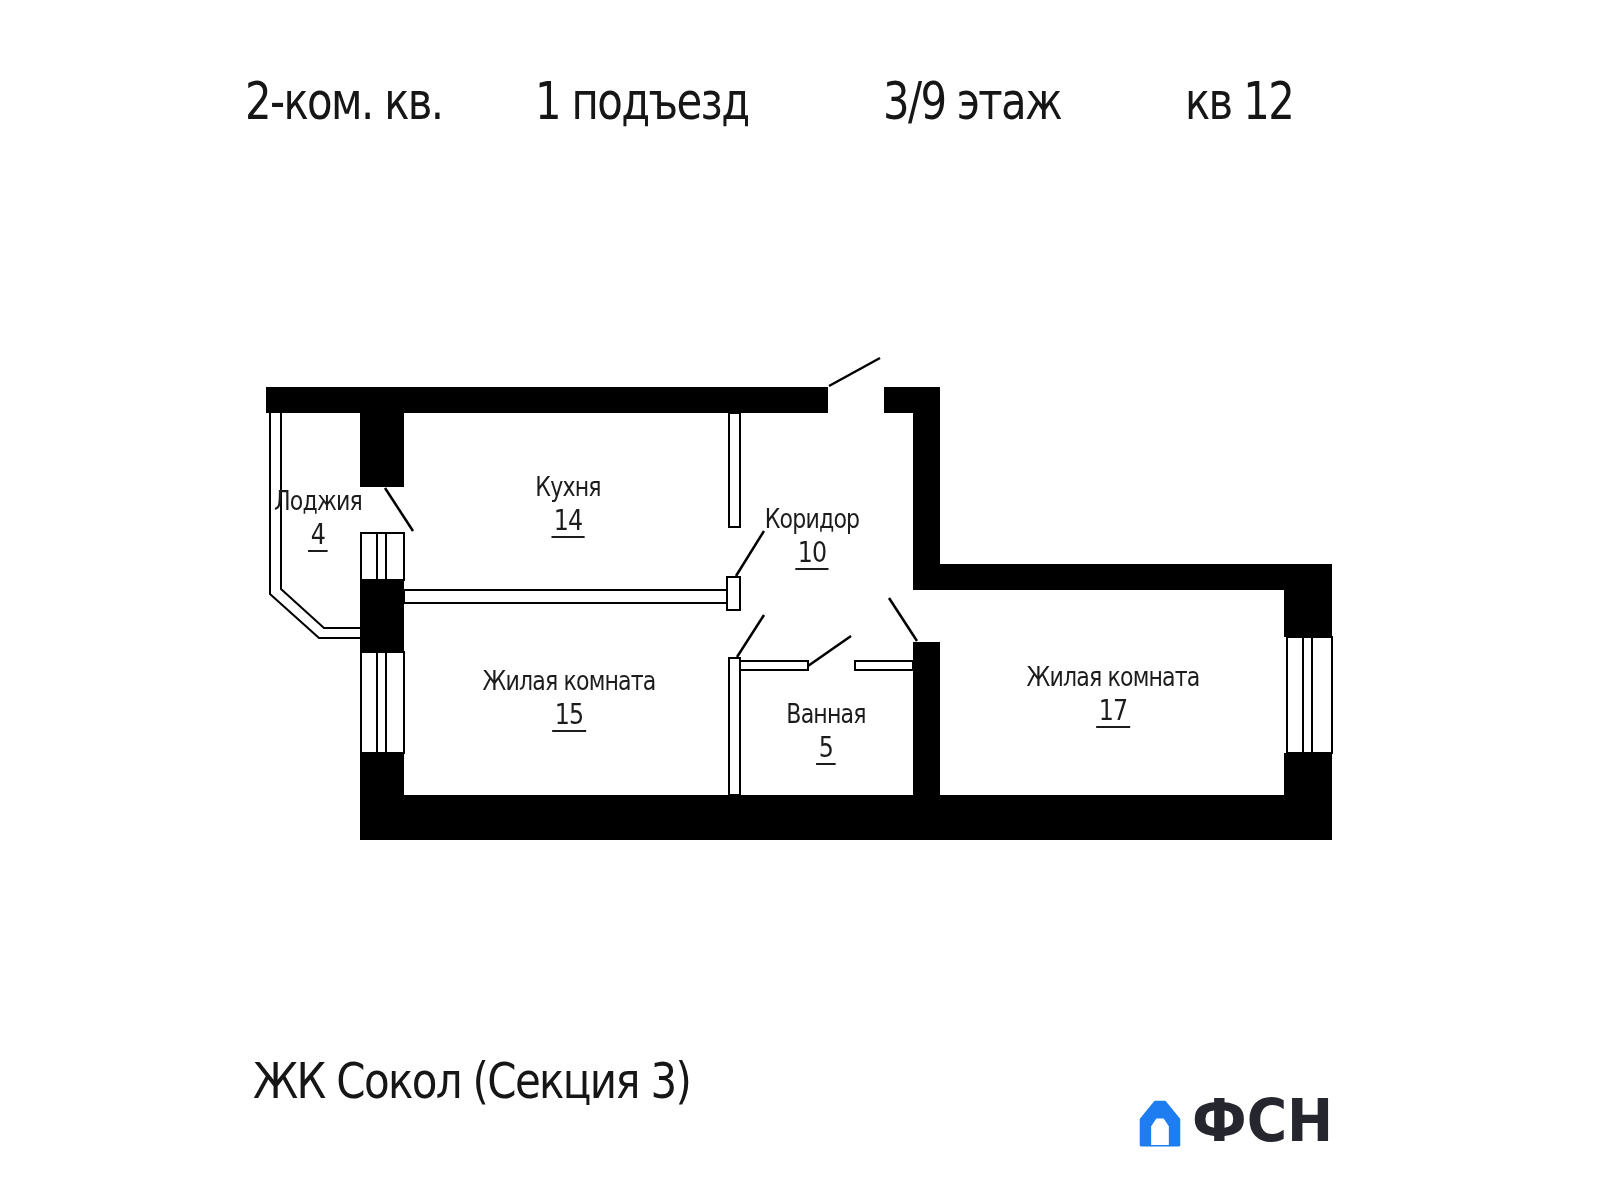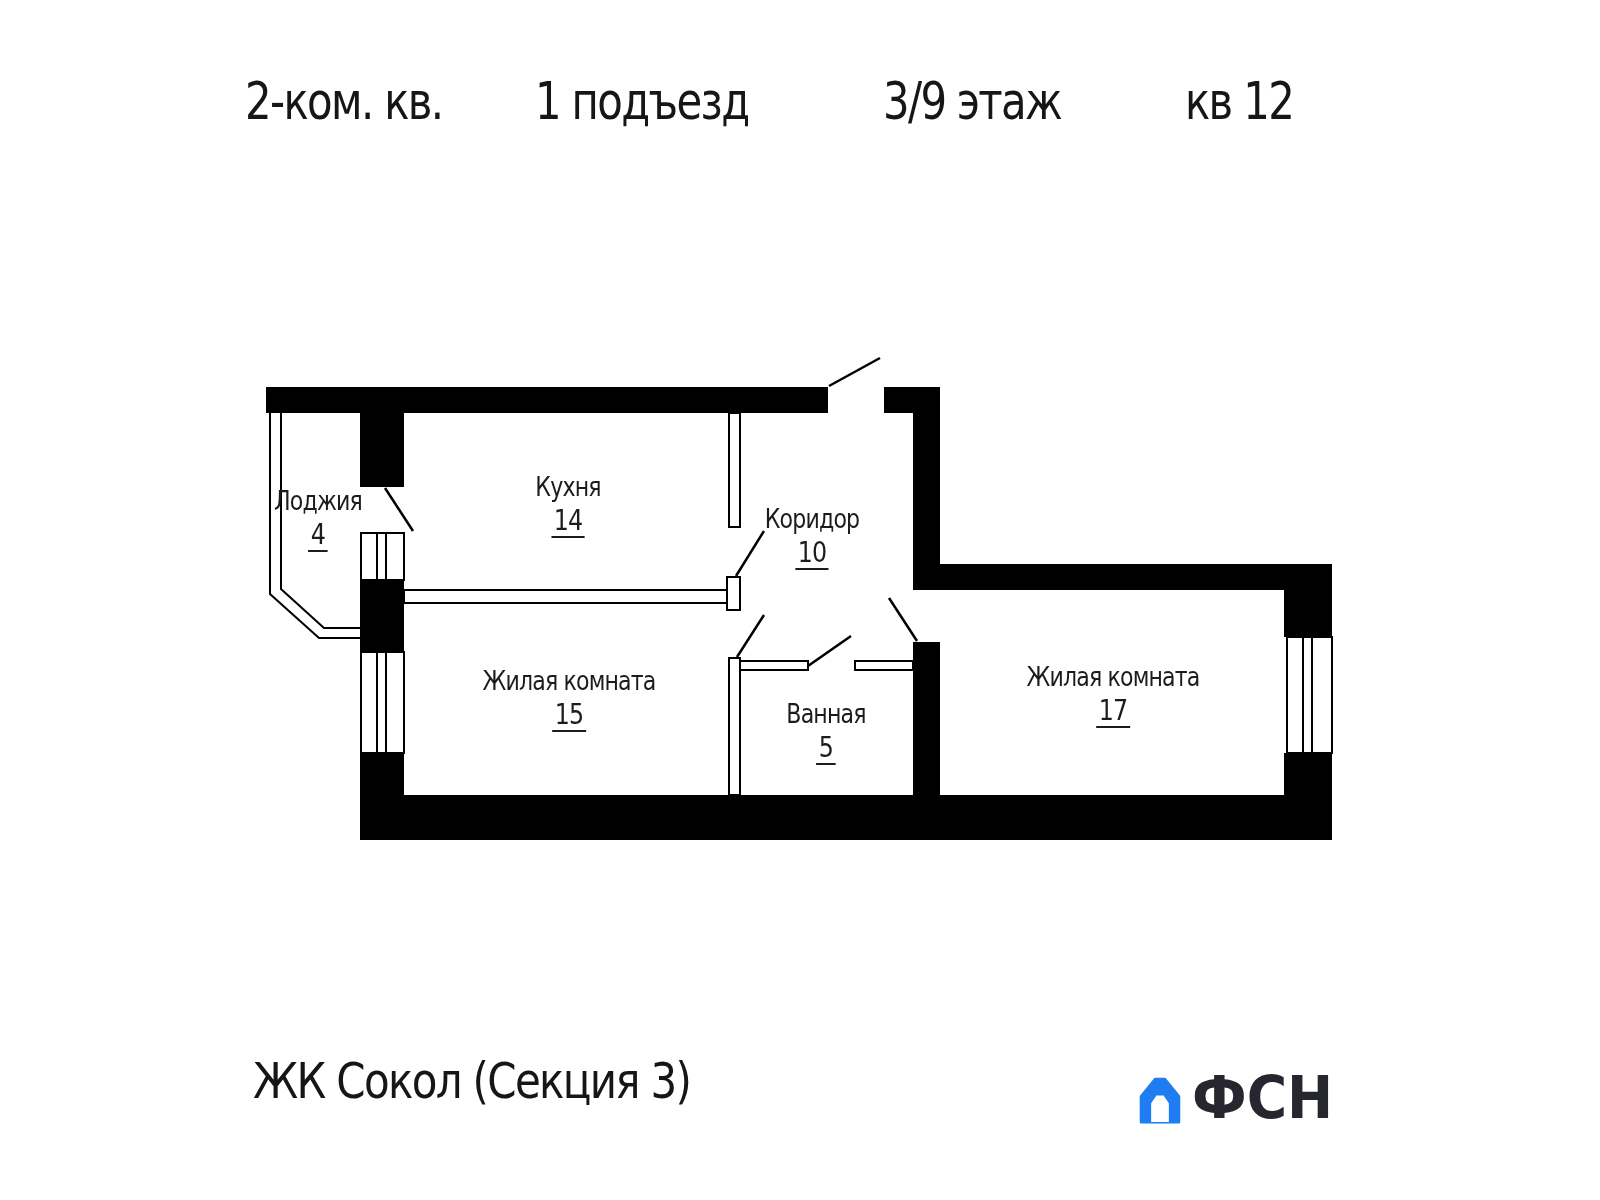--- a/index.html
+++ b/index.html
@@ -23,21 +23,21 @@
   
   .room-label{position:absolute;transform:translateX(-50%) scaleX(0.85);transform-origin:center top;
               text-align:center;white-space:nowrap;color:#1c1c1c;}
   .room-name{font-size:26px;letter-spacing:-1px;line-height:1;display:block;}
   .room-area{font-size:28px;letter-spacing:-1px;line-height:1.05;display:inline-block;
              margin-top:6px;border-bottom:2px solid #1c1c1c;padding:0 3px 1px 3px;}
 
   
   .footer-name{position:absolute;left:253px;top:1052px;font-size:50px;letter-spacing:-2px;
                transform:scaleX(0.84);transform-origin:left top;color:#161616;white-space:nowrap;}
-  .logo{position:absolute;left:1134px;top:1072px;display:flex;align-items:flex-start;}
+  .logo{position:absolute;left:1134px;top:1095px;display:flex;align-items:flex-start;}
   .logo-house{width:52px;height:52px;display:block;}
   .logo-text{font-size:58px;font-weight:bold;letter-spacing:0px;color:#26262e;line-height:52px;
              margin-left:6px;transform:scaleX(0.95);transform-origin:left center;}
 </style>
 </head>
 <body>
 
 <div class="page">
 
   <div class="hdr hdr1">2-ком. кв.</div>

